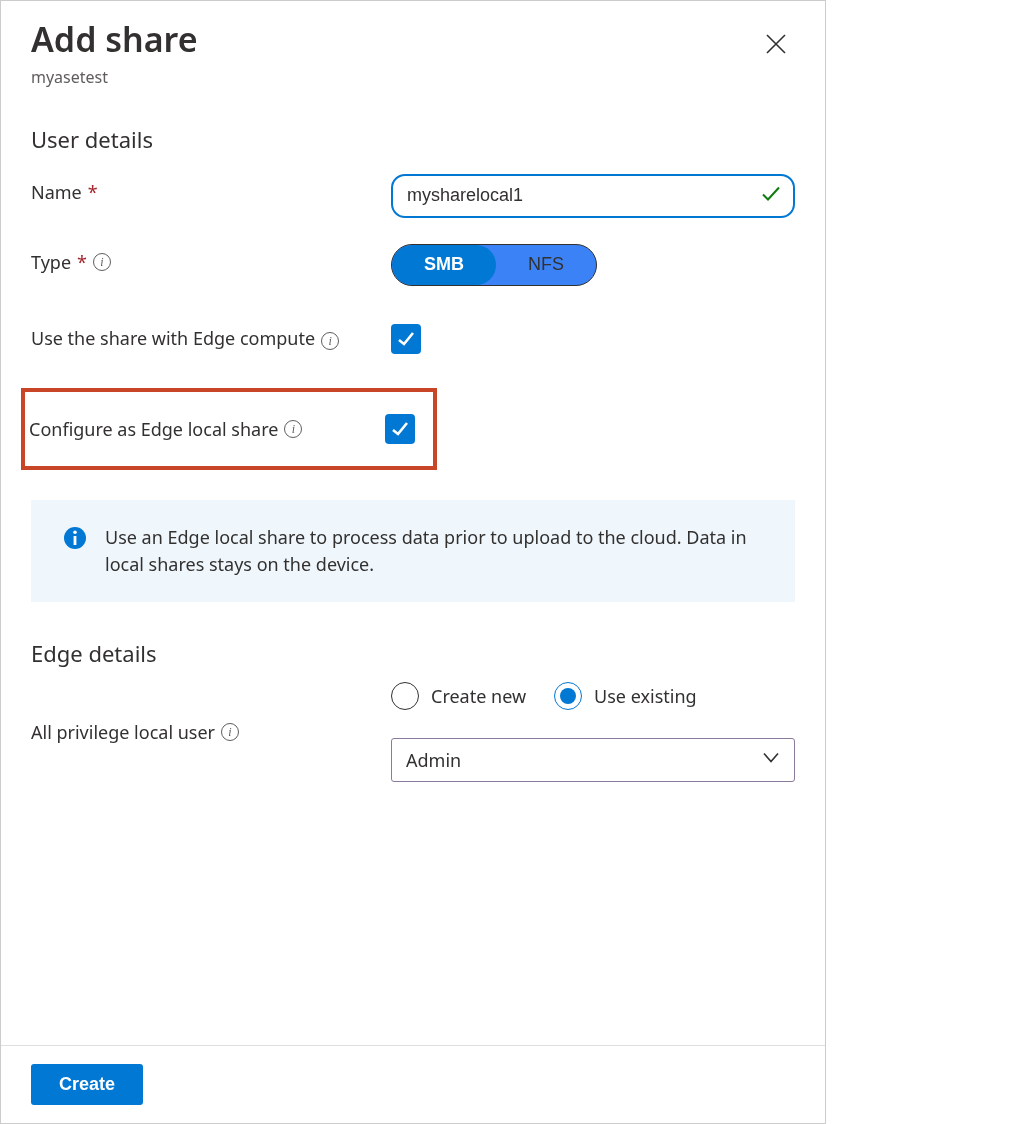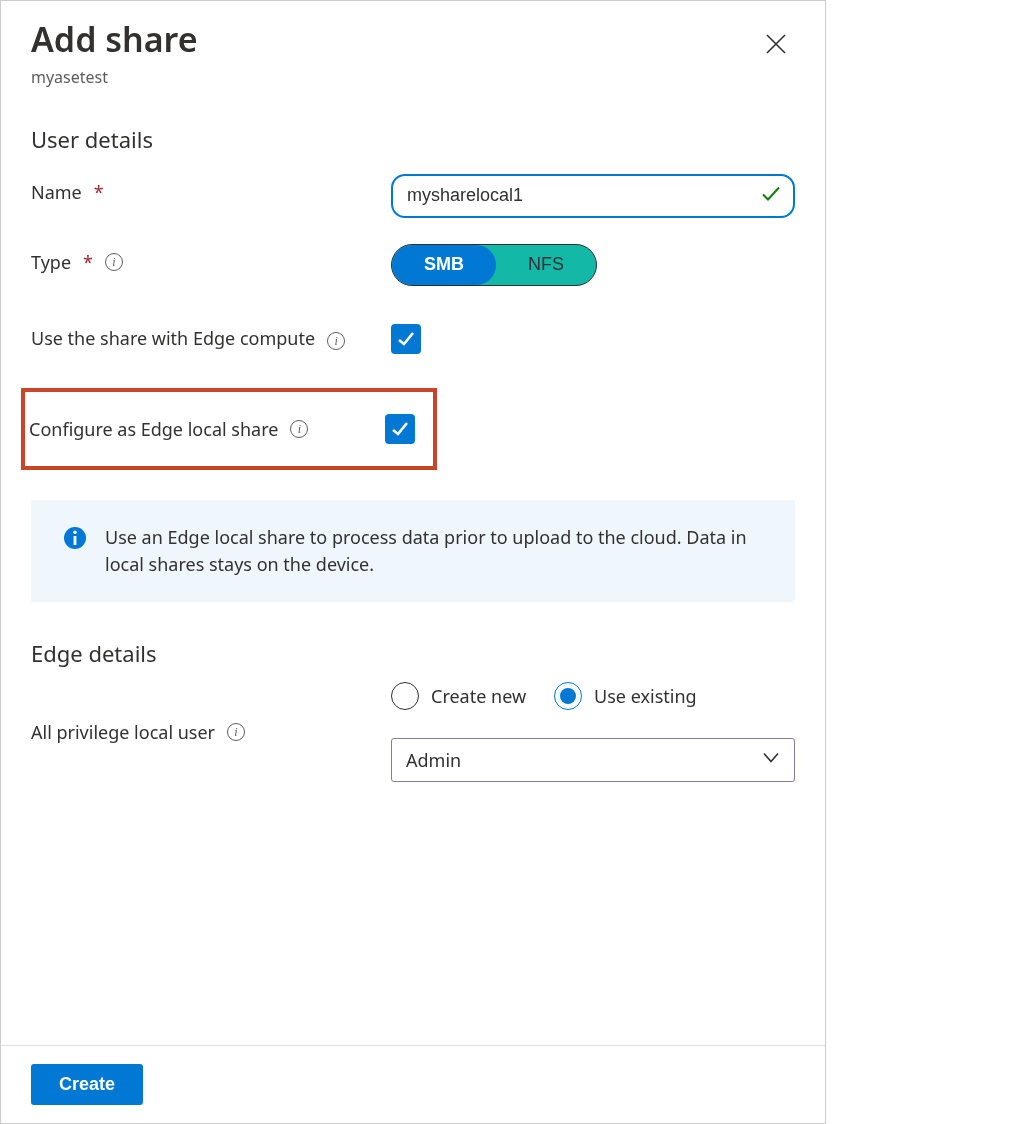--- a/index.html
+++ b/index.html
@@ -59,21 +59,21 @@
     min-height: 44px;
   }
   .form-label-col {
     width: 360px;
     flex: 0 0 360px;
     font-size: 18px;
     color: #323130;
     display: flex;
     align-items: center;
     flex-wrap: wrap;
-    gap: 12px;
+    gap: 6px;
     padding-top: 6px;
   }
   .form-label-col.wrap { flex-wrap: wrap; }
   .req { color: #a4262c; font-size: 18px; }
   .info-icon {
     display:inline-flex;
     width:18px; height:18px;
     border:1px solid #605e5c;
     border-radius:50%;
     align-items:center; justify-content:center;
@@ -101,21 +101,21 @@
     right:12px; top:50%;
     transform:translateY(-50%);
   }
   .pill-toggle {
     display:inline-flex;
     height: 42px;
     border: 1px solid #323130;
     border-radius: 21px;
     overflow: hidden;
     align-items:center;
-    background:#14b8a6;
+    background:#3b82f6;
   }
   .pill-btn {
     height: 100%;
     padding: 0 32px;
     display:flex;
     align-items:center;
     justify-content:center;
     font-size: 18px;
     cursor:pointer;
     background: transparent;

